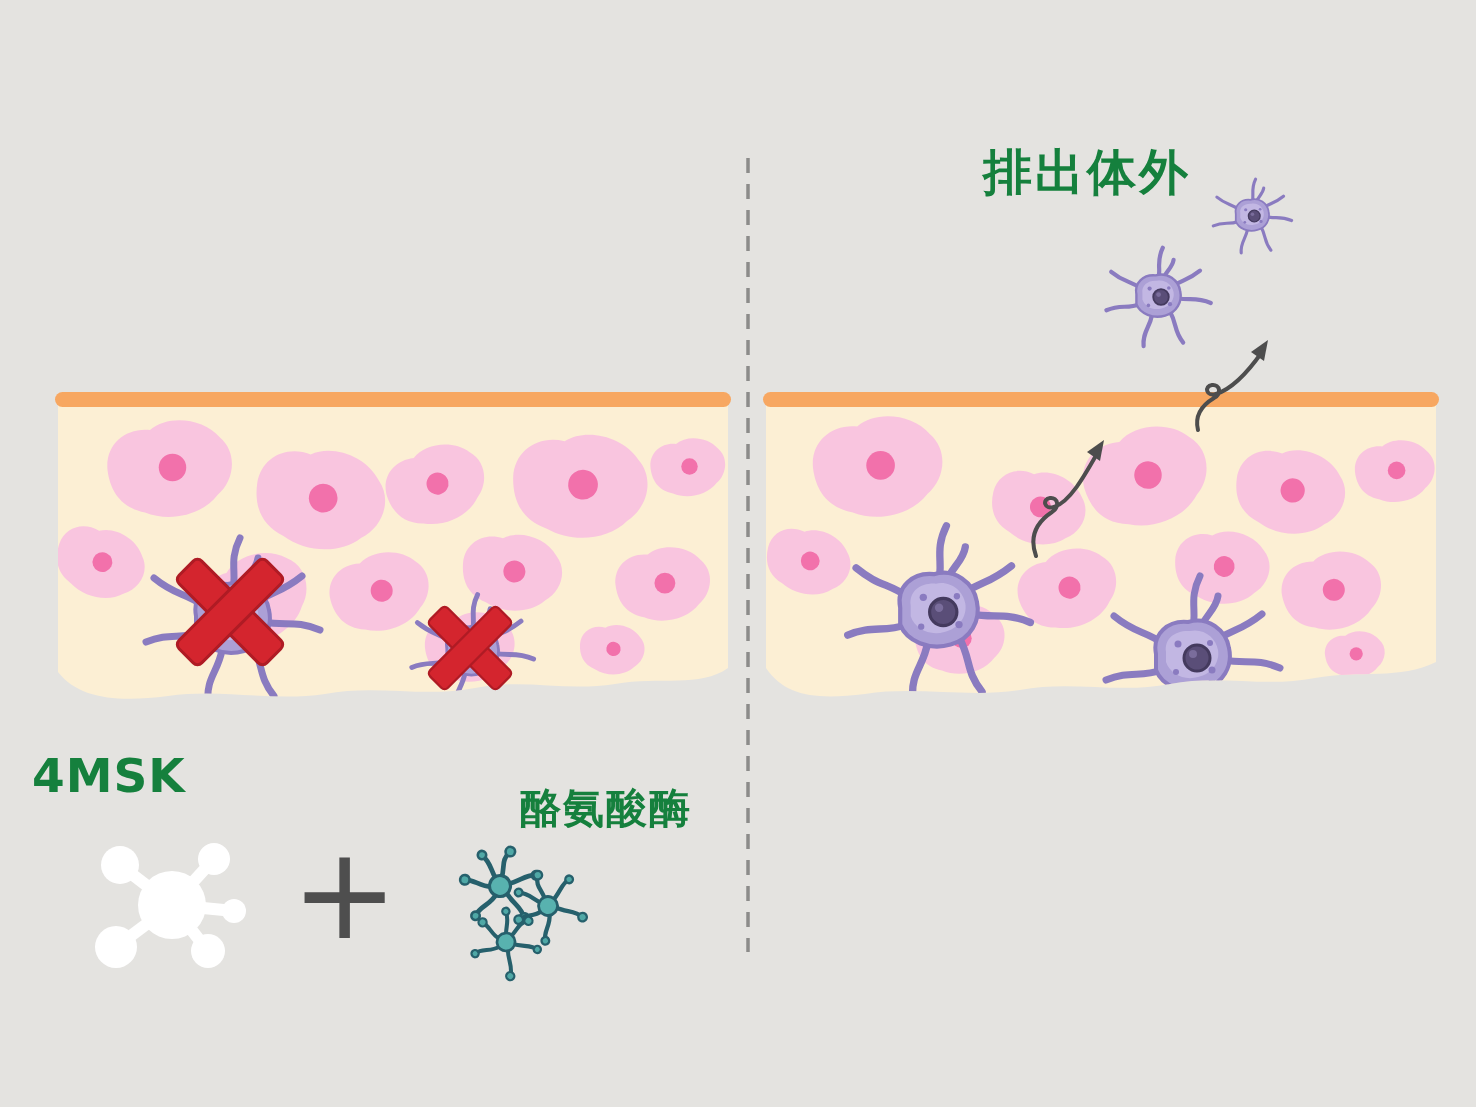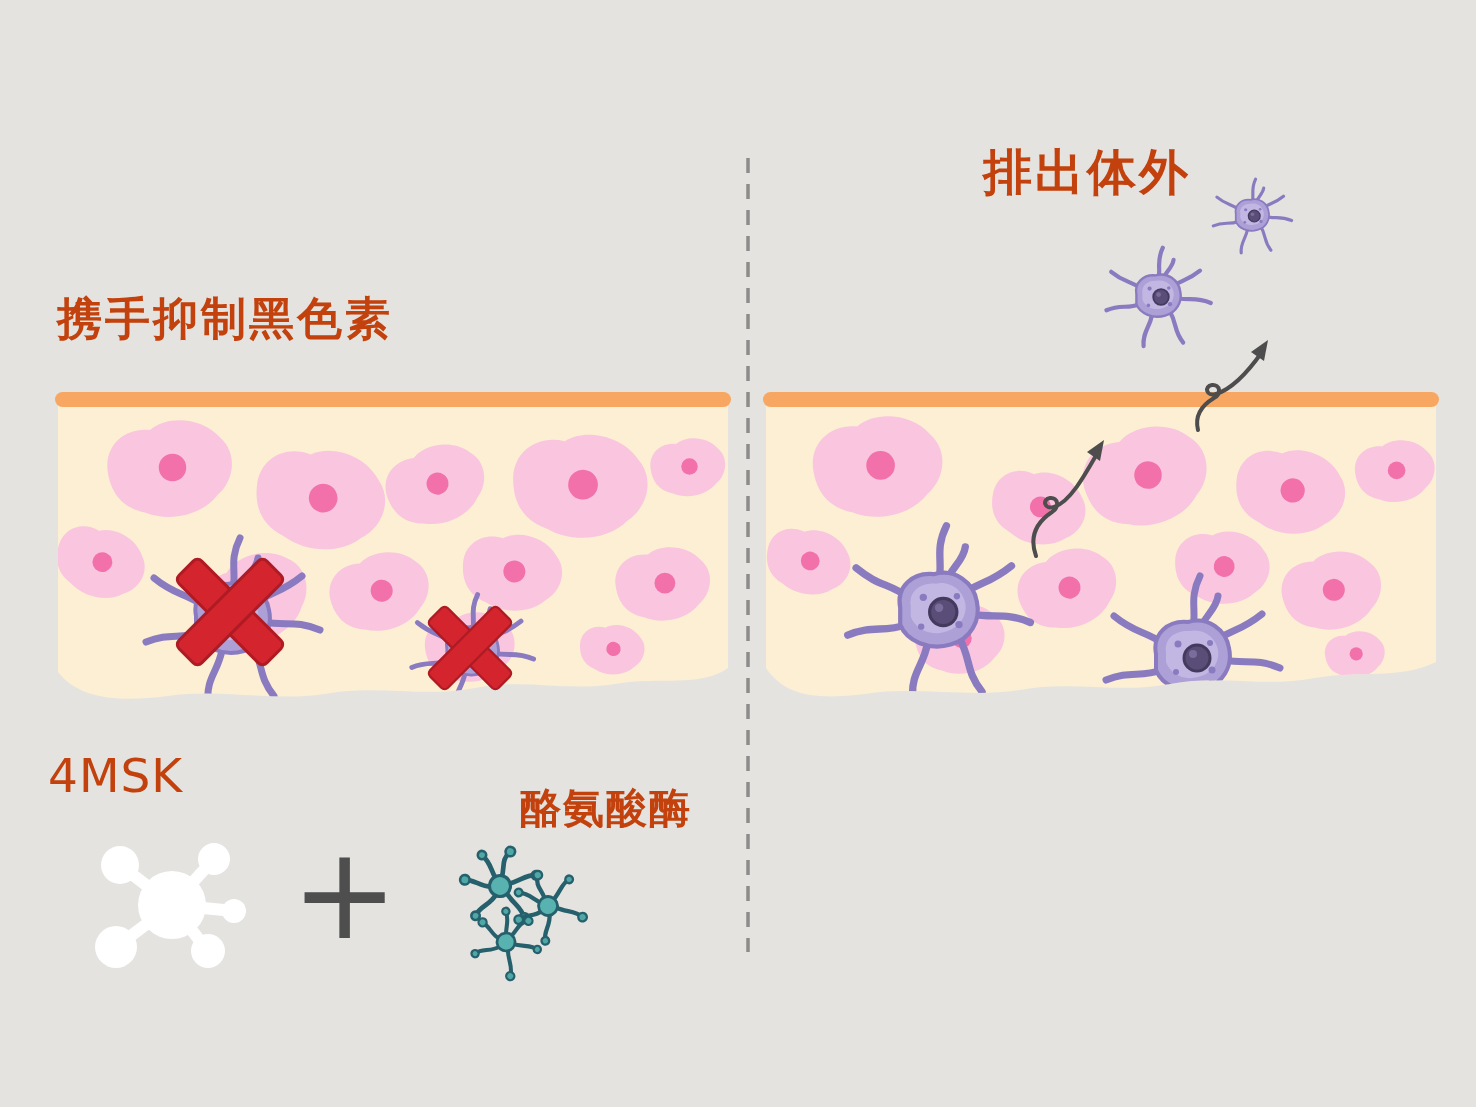--- a/index.html
+++ b/index.html
@@ -10,27 +10,27 @@
   .stage{
     position:relative;
     width:1476px;height:1107px;
     background:#e4e3e0;
     overflow:hidden;
     margin:0 auto;
   }
   .stage svg.canvas{position:absolute;left:0;top:0;}
   .txt{
     position:absolute;
-    color:#c2410c;
+    color:#15803d;
     white-space:nowrap;
     line-height:1;
     user-select:none;
   }
   .title-left{left:57px;top:296px;font-size:45px;font-weight:700;letter-spacing:3px;}
-  .msk-label{left:48px;top:752px;font-size:47px;font-weight:400;letter-spacing:1px;}
+  .msk-label{left:32px;top:752px;font-size:47px;font-weight:700;letter-spacing:1px;}
   .plus-sign{left:291px;top:830px;font-size:128px;font-weight:500;color:#4e4e4e;}
   .enzyme-label{left:520px;top:788px;font-size:41px;font-weight:700;letter-spacing:2px;}
   .title-right{left:983px;top:148px;font-size:49px;font-weight:700;letter-spacing:3px;}
   .caption-right{left:958px;top:758px;font-size:47px;font-weight:700;letter-spacing:2px;}
 </style>
 </head>
 <body>
 
 <div class="stage">
 
@@ -177,19 +177,18 @@
 
     <use href="#molecule" transform="translate(172,905)"></use>
 
     <g>
       <use href="#enzyme" transform="translate(500,886) scale(1.05) rotate(10)"></use>
       <use href="#enzyme" transform="translate(548,906) scale(0.95) rotate(-25)"></use>
       <use href="#enzyme" transform="translate(506,942) scale(0.9) rotate(40)"></use>
     </g>
   </svg>
 
-  <div class="txt title-left">携手抑制黑色素</div>
   <div class="txt msk-label">4MSK</div>
   <div class="txt plus-sign">+</div>
   <div class="txt enzyme-label">酪氨酸酶</div>
   <div class="txt title-right">排出体外</div>
 
 </div>
 
 </body></html>

